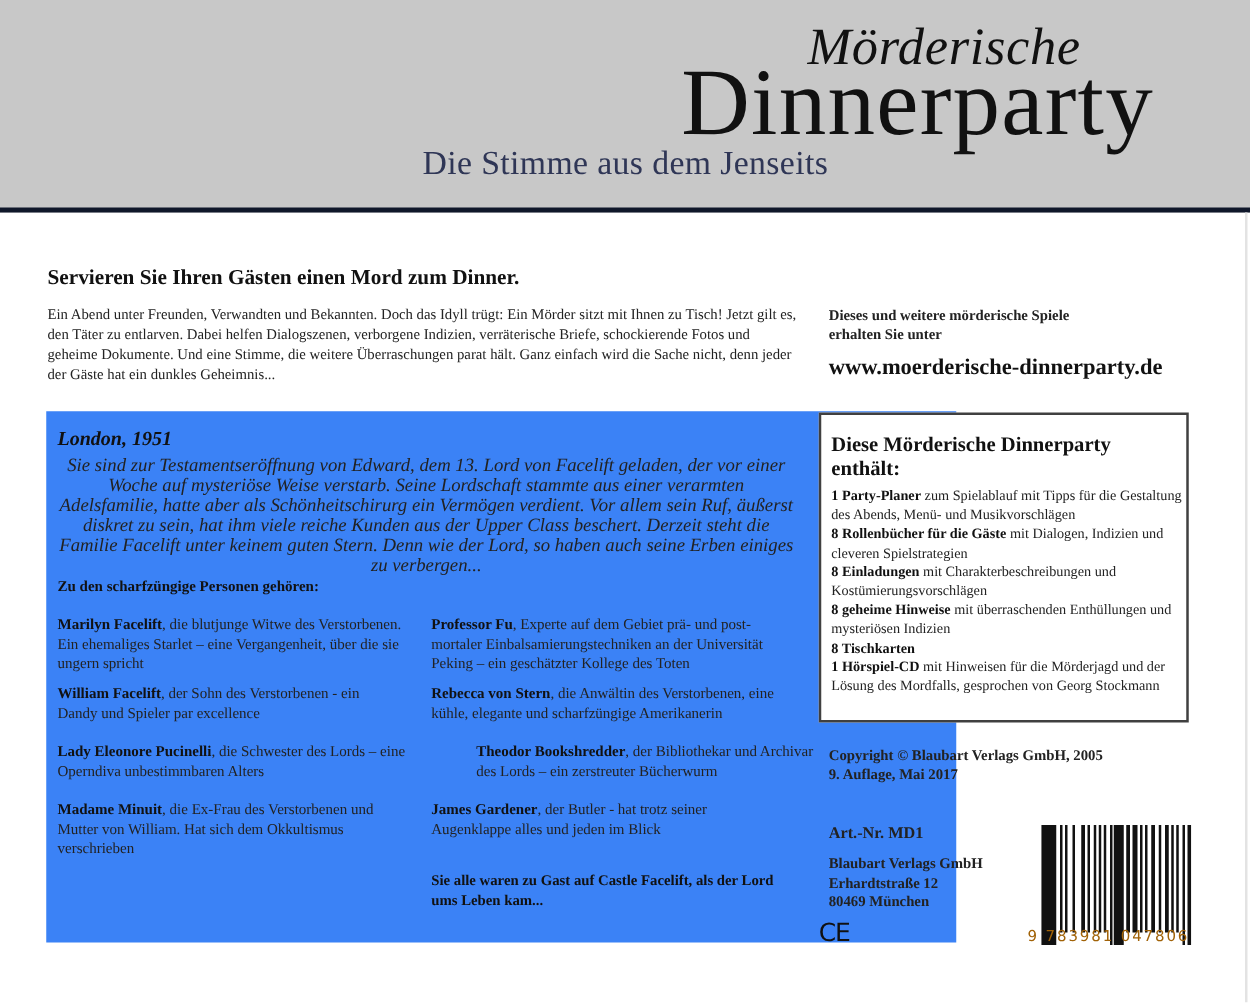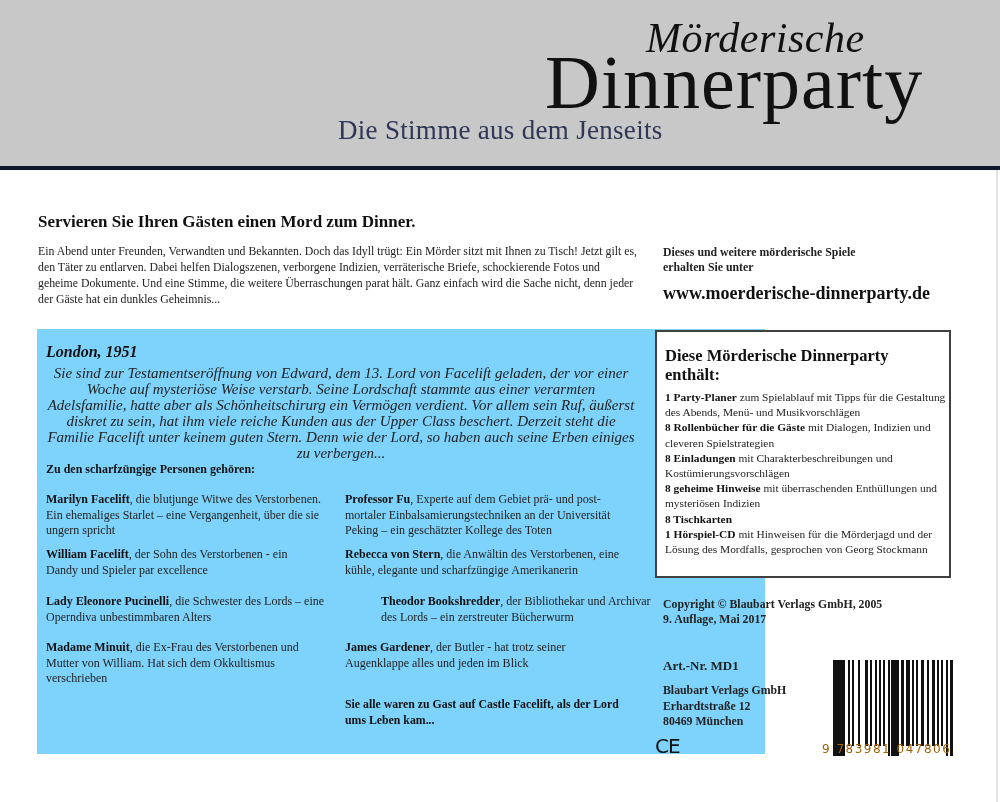--- a/index.html
+++ b/index.html
@@ -10,21 +10,21 @@
   .logo-top { position: absolute; left: 646px; top: 14px; font-family: "Liberation Serif", serif; font-style: italic; font-size: 42px; color: #111; letter-spacing: 0.5px; }
   .logo-main { position: absolute; left: 545px; top: 44px; font-family: "Liberation Serif", serif; font-size: 76px; color: #111; letter-spacing: 1px; line-height: 1; }
   .logo-sub { position: absolute; left: 338px; top: 115px; font-family: "Liberation Serif", serif; font-size: 27px; color: #2f3656; letter-spacing: 0.3px; }
 
   .intro-title { position: absolute; left: 38px; top: 212px; font-size: 17px; font-weight: bold; color: #111; }
   .intro-text { position: absolute; left: 38px; top: 243px; width: 600px; font-size: 11.8px; line-height: 16px; color: #222; }
 
   .promo { position: absolute; left: 663px; top: 245px; font-size: 11.8px; font-weight: bold; line-height: 15px; color: #222; }
   .promo-url { position: absolute; left: 663px; top: 283px; font-size: 18px; font-weight: bold; color: #111; }
 
-  .story-box { position: absolute; left: 37px; top: 329px; width: 728px; height: 425px; background: #7dd3fc; }
+  .story-box { position: absolute; left: 37px; top: 329px; width: 728px; height: 425px; background: #3b82f6; }
   .story-title { position: absolute; left: 9px; top: 14px; font-size: 16px; font-weight: bold; font-style: italic; color: #111; }
   .story-text { position: absolute; left: 9px; top: 36px; width: 590px; font-size: 15px; font-style: italic; line-height: 16px; color: #222; text-align: center; }
   .suspects-heading { position: absolute; left: 9px; top: 133px; font-size: 12px; font-weight: bold; color: #111; }
   .suspect { position: absolute; font-size: 12px; line-height: 15.5px; color: #222; }
   .suspect b { color: #111; }
   .closing { position: absolute; left: 308px; top: 367px; width: 290px; font-size: 11.8px; font-weight: bold; line-height: 16px; color: #111; }
 
   .contents-box { position: absolute; left: 655px; top: 330px; width: 296px; height: 248px; border: 2px solid #404040; background: #fff; }
   .contents-title { position: absolute; left: 8px; top: 14px; width: 280px; font-size: 16.5px; font-weight: bold; line-height: 19px; color: #111; }
   .contents-list { position: absolute; left: 8px; top: 58px; width: 284px; font-size: 11.4px; line-height: 15.2px; color: #222; }

